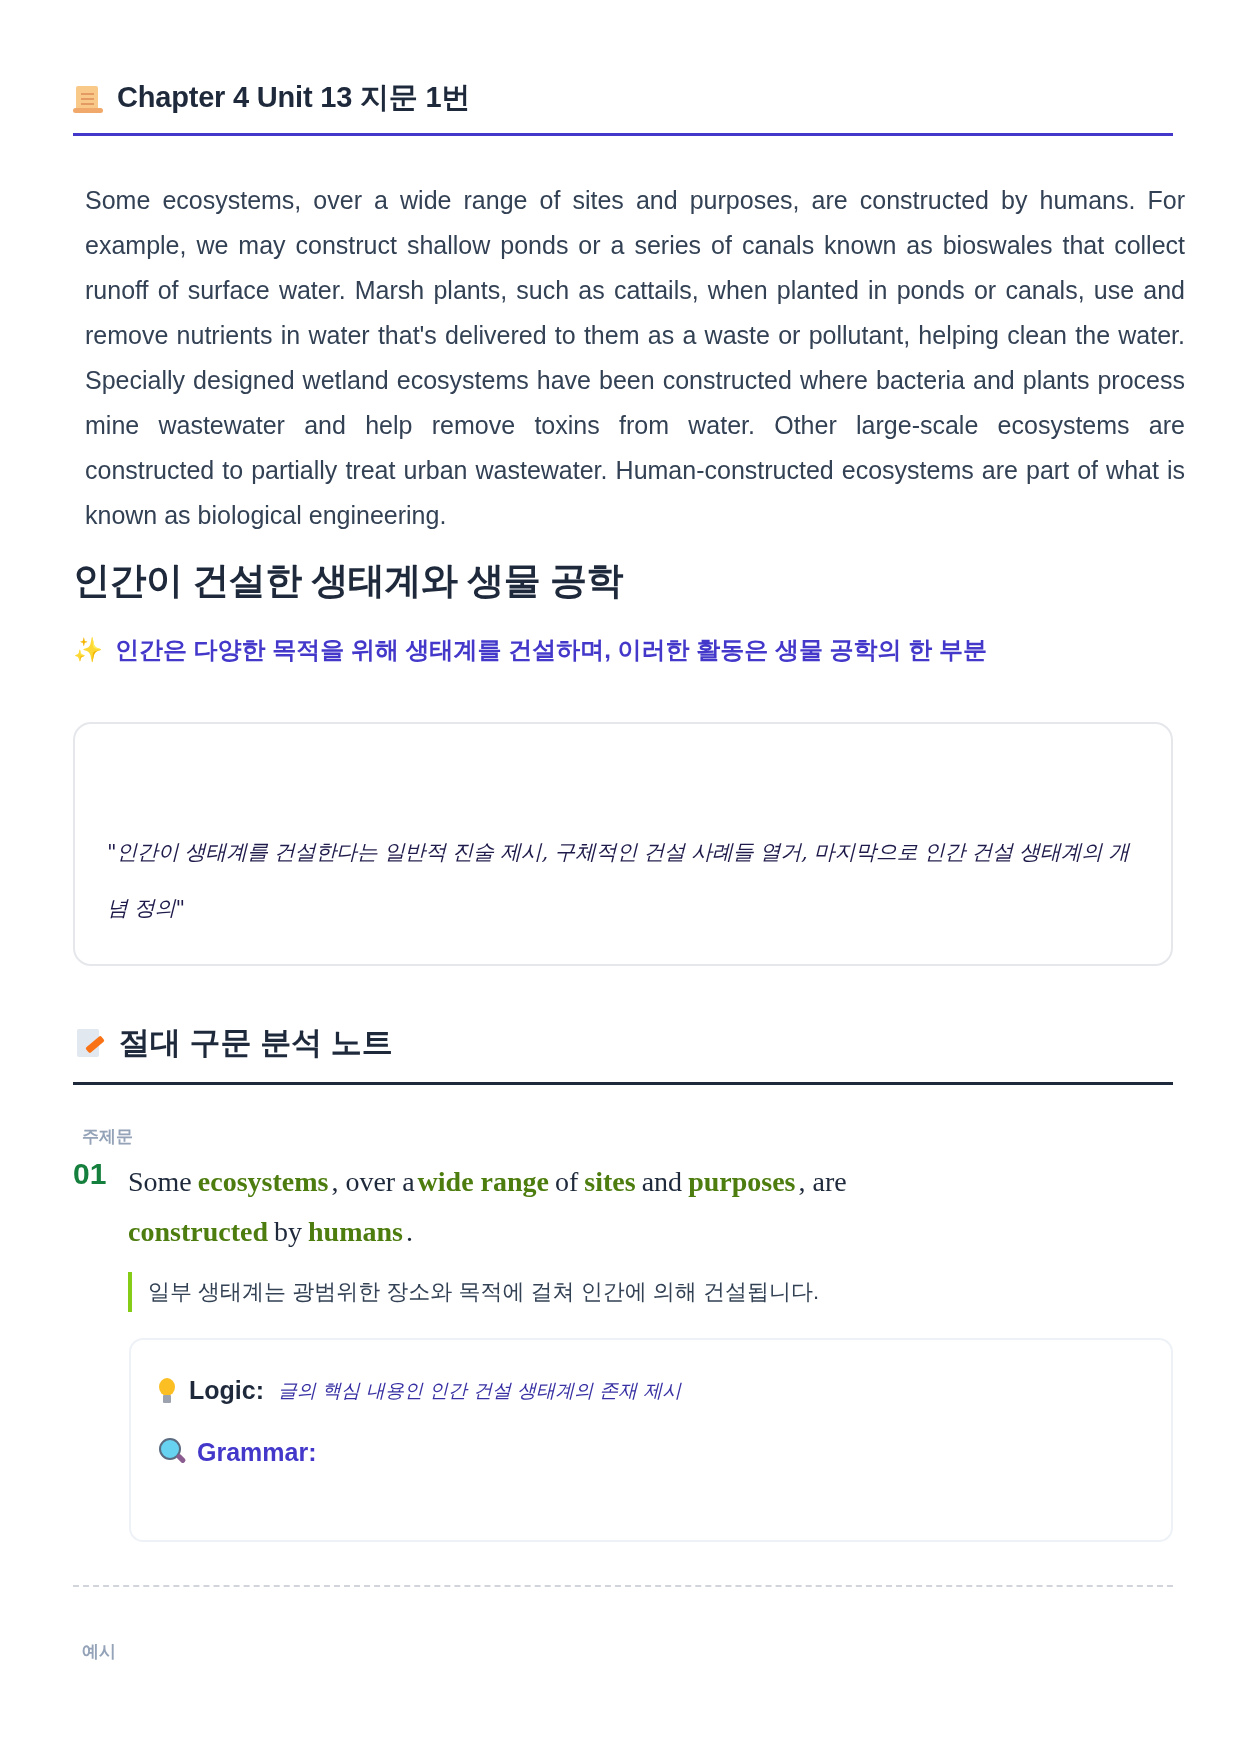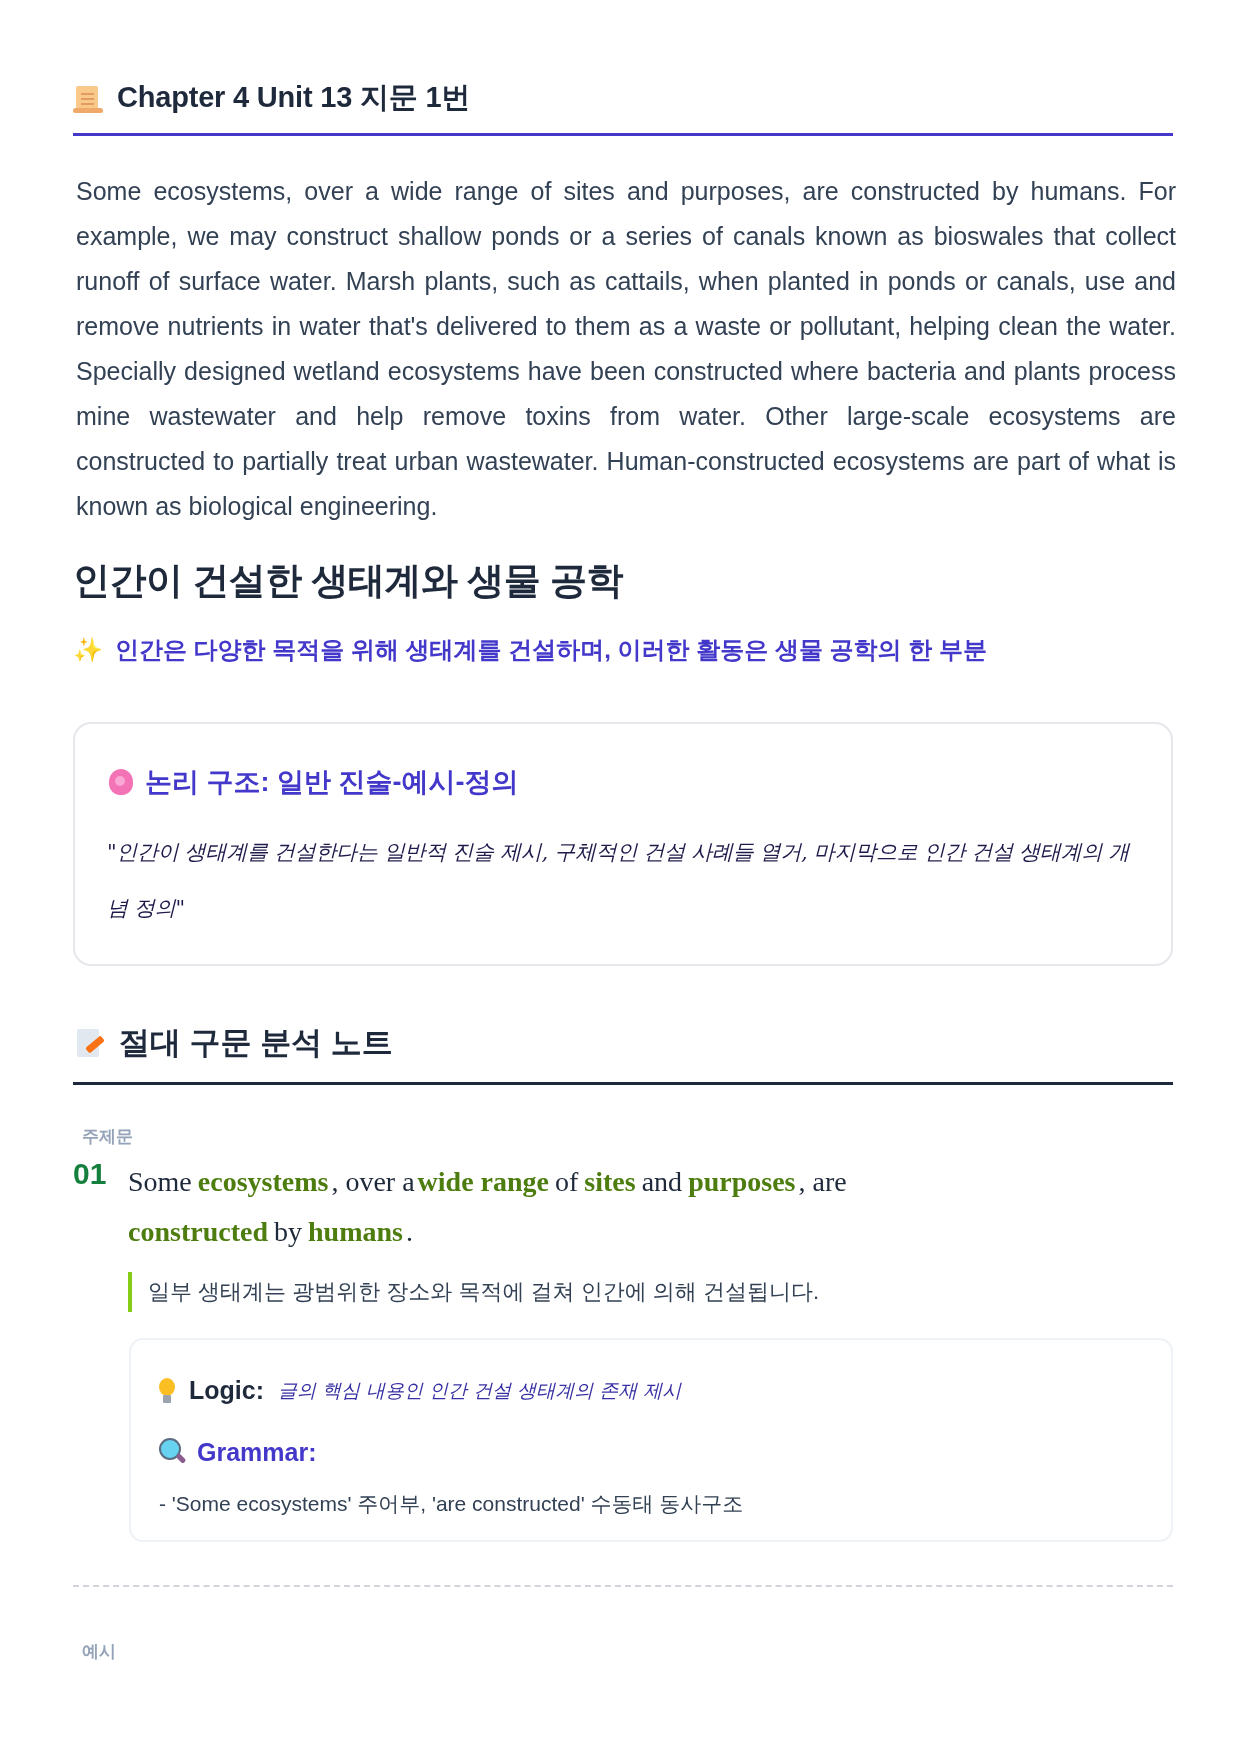--- a/index.html
+++ b/index.html
@@ -9,21 +9,21 @@
 
   .title-row { position: absolute; top: 78px; left: 0; display: flex; align-items: center; }
   .scroll-icon { width: 30px; height: 32px; margin-right: 14px; position: relative; }
   .scroll-icon .sheet { position: absolute; left: 3px; top: 4px; width: 22px; height: 26px; background: #f9c98a; border-radius: 2px; }
   .scroll-icon .roll { position: absolute; left: 0; top: 26px; width: 30px; height: 5px; background: #f0a96b; border-radius: 3px; }
   .scroll-icon .line { position: absolute; left: 8px; height: 2px; width: 13px; background: #e39a63; }
   .title-text { font-size: 29px; font-weight: bold; color: #1e293b; letter-spacing: -0.2px; }
   .title-rule { position: absolute; top: 133px; left: 0; width: 1100px; height: 3px; background: #4338ca; }
 
   .passage { position: absolute; top: 166px; left: 0; width: 1100px; font-size: 25px; line-height: 45px;
-             color: #334155; text-align: justify; margin: 3px; }
+             color: #334155; text-align: justify; margin: 12px; }
 
   .heading { position: absolute; top: 556px; left: 0; font-size: 37px; font-weight: bold; color: #1e293b; margin: 0; letter-spacing: -0.5px; }
 
   .summary-row { position: absolute; top: 634px; left: 0; display: flex; align-items: center; }
   .sparkle { font-size: 24px; color: #f6b53f; margin-right: 12px; }
   .summary-text { font-size: 24px; font-weight: bold; color: #4338ca; }
 
   .logic-card { position: absolute; top: 722px; left: 0; width: 1096px; height: 240px; border: 2px solid #e5e7eb;
                 border-radius: 18px; background: #ffffff; }
   .logic-card-title { position: absolute; top: 40px; left: 34px; display: flex; align-items: center; }
@@ -88,24 +88,20 @@
   <p class="passage">Some ecosystems, over a wide range of sites and purposes, are constructed by humans. For example, we may construct shallow ponds or a series of canals known as bioswales that collect runoff of surface water. Marsh plants, such as cattails, when planted in ponds or canals, use and remove nutrients in water that's delivered to them as a waste or pollutant, helping clean the water. Specially designed wetland ecosystems have been constructed where bacteria and plants process mine wastewater and help remove toxins from water. Other large-scale ecosystems are constructed to partially treat urban wastewater. Human-constructed ecosystems are part of what is known as biological engineering.</p>
 
   <h2 class="heading">인간이 건설한 생태계와 생물 공학</h2>
 
   <div class="summary-row">
     <span class="sparkle">✨</span>
     <span class="summary-text">인간은 다양한 목적을 위해 생태계를 건설하며, 이러한 활동은 생물 공학의 한 부분</span>
   </div>
 
   <div class="logic-card">
-    <div class="logic-card-title">
-      <span class="brain-icon"></span>
-      <span class="logic-card-title-text">논리 구조: 일반 진술-예시-정의</span>
-    </div>
     <div class="logic-card-body">"인간이 생태계를 건설한다는 일반적 진술 제시, 구체적인 건설 사례들 열거, 마지막으로 인간 건설 생태계의 개념 정의"</div>
   </div>
 
   <div class="notes-row">
     <span class="memo-icon">
       <span class="paper"></span>
       <span class="pencil"></span>
     </span>
     <span class="notes-title">절대 구문 분석 노트</span>
   </div>
@@ -128,18 +124,17 @@
       <span class="logic-label">Logic:</span>
       <span class="logic-value">글의 핵심 내용인 인간 건설 생태계의 존재 제시</span>
     </div>
     <div class="grammar-line">
       <span class="magnifier-icon">
         <span class="lens"></span>
           <span class="handle"></span>
       </span>
       <span class="grammar-label">Grammar:</span>
     </div>
-    <div class="grammar-body">- 'Some ecosystems' 주어부, 'are constructed' 수동태 동사구조</div>
   </div>
 
   <div class="dash-divider"></div>
   <div class="next-label">예시</div>
 </div>
 
 </body></html>

